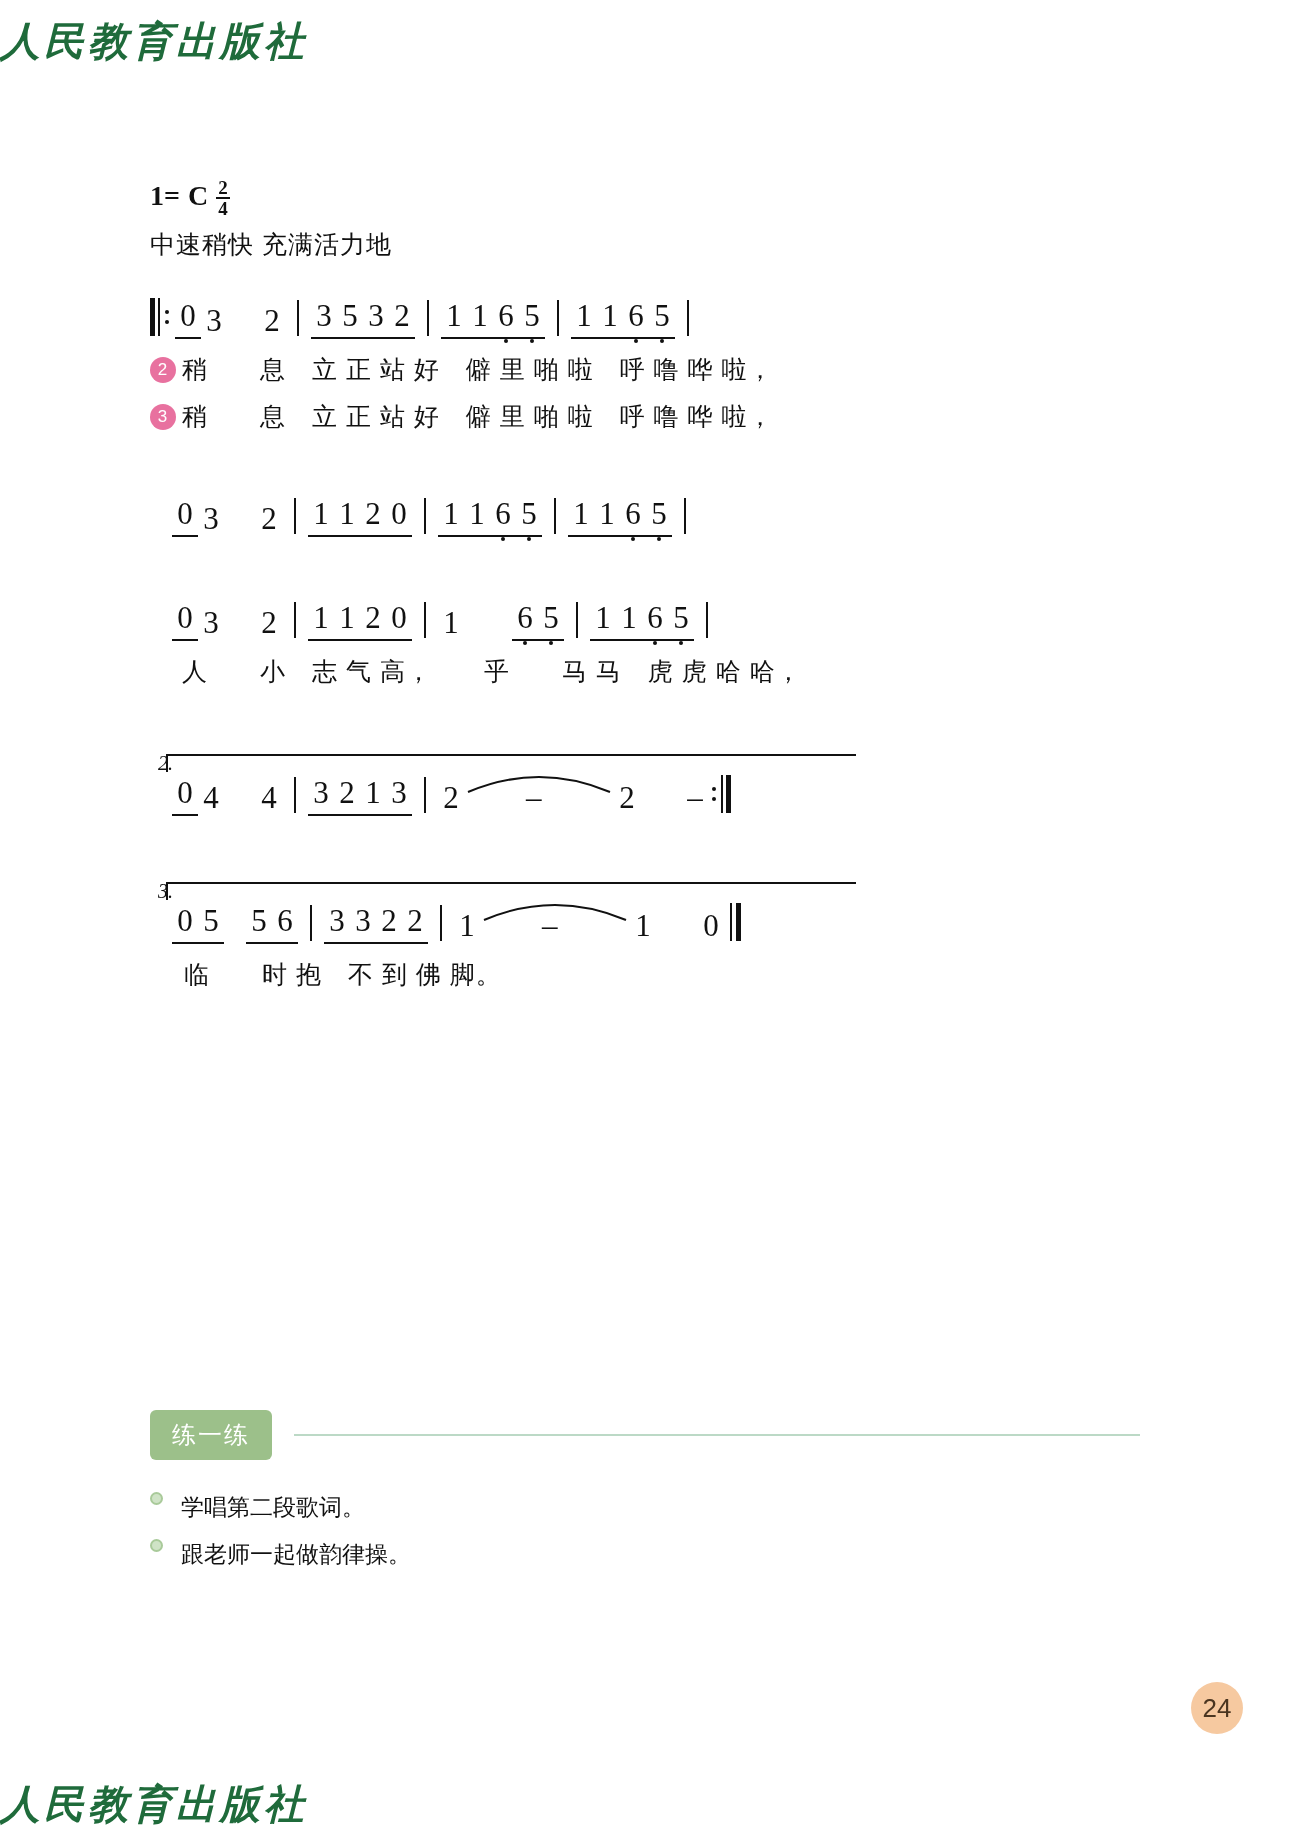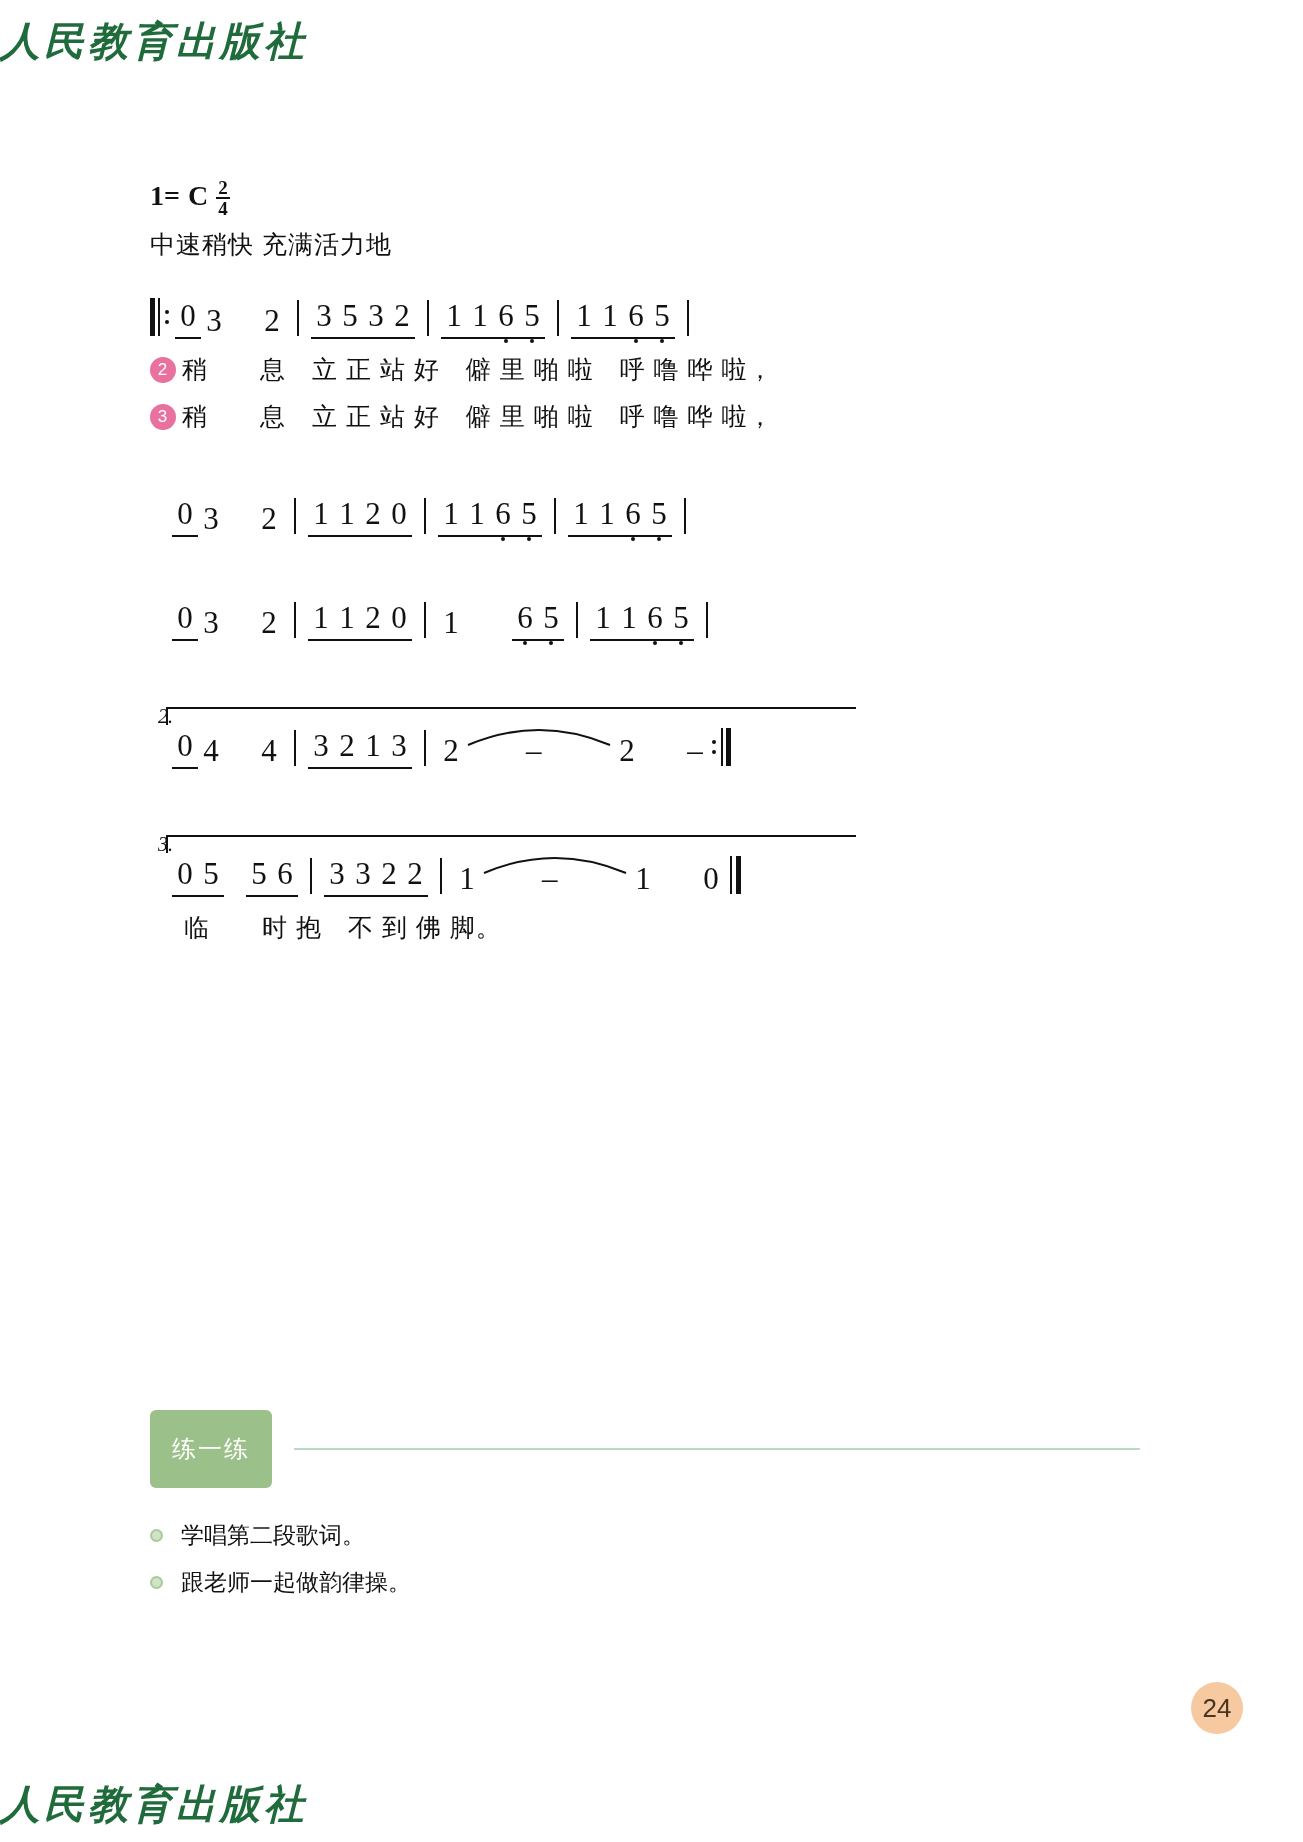--- a/index.html
+++ b/index.html
@@ -197,35 +197,34 @@
   .tie svg { position:absolute; left:0; bottom: 22px; }
 
   
   .exercise { position: absolute; left: 150px; top: 1410px; width: 1010px; }
   .ex-head { display: flex; align-items: center; }
   .ex-tag {
     background: #9cc08a;
     color: #fff;
     font-family: "Liberation Sans", sans-serif;
     font-size: 24px;
-    padding: 23px 22px;
+    padding: 9px 22px;
     border-radius: 6px;
     letter-spacing: 2px;
   }
   .ex-rule {
     flex: 1;
     height: 2px;
     background: #bcd9c6;
     margin-left: 22px;
     margin-right: 20px;
   }
   .ex-list { margin-top: 32px; }
   .ex-item {
     display: flex;
-    align-items: center;
     font-family: "Liberation Sans", sans-serif;
     font-size: 23px;
     margin-bottom: 16px;
     color: #111;
   }
   .bullet {
     width: 13px; height: 13px;
     border-radius: 50%;
     background: #cfe3c6;
     border: 2px solid #a9ca9a;
@@ -383,20 +382,24 @@
       <span class="beam2">
         <span class="n">1</span>
         <span class="n">1</span>
       </span>
       <span class="beam2">
         <span class="n dot">6</span>
         <span class="n dot">5</span>
       </span>
       <span class="bar"></span>
     </div>
+    <div class="lyrics">
+      <span class="lyr-indent"></span>
+      <span>人　　小　志 气 高，　　乎　　马 马　虎 虎 哈 哈，</span>
+    </div>
   </div>
 
   <div class="system" style="margin-top:50px">
     <div class="volta">
       <span class="vline" style="width:690px; left:16px;"></span>
       <span class="vtick" style="left:16px;"></span>
       <span class="vlabel">2.</span>
     </div>
     <div class="notes" style="padding-left:22px">
       <span class="n beam">0</span>

